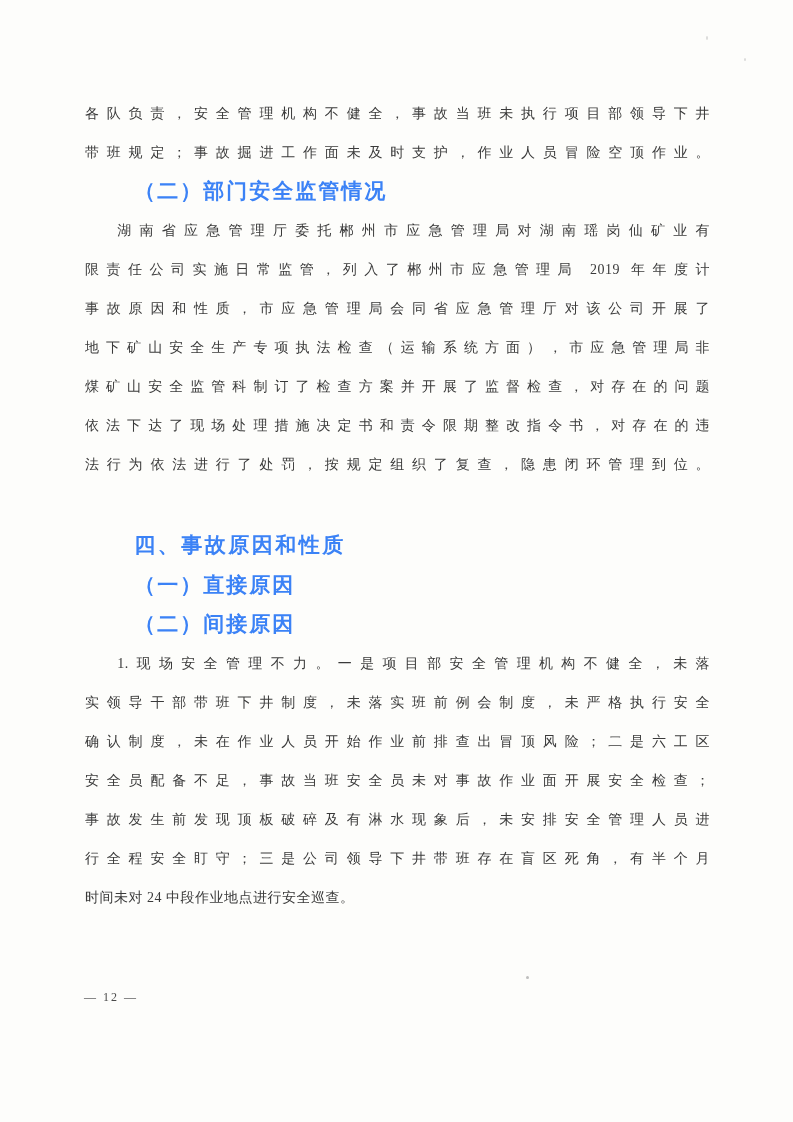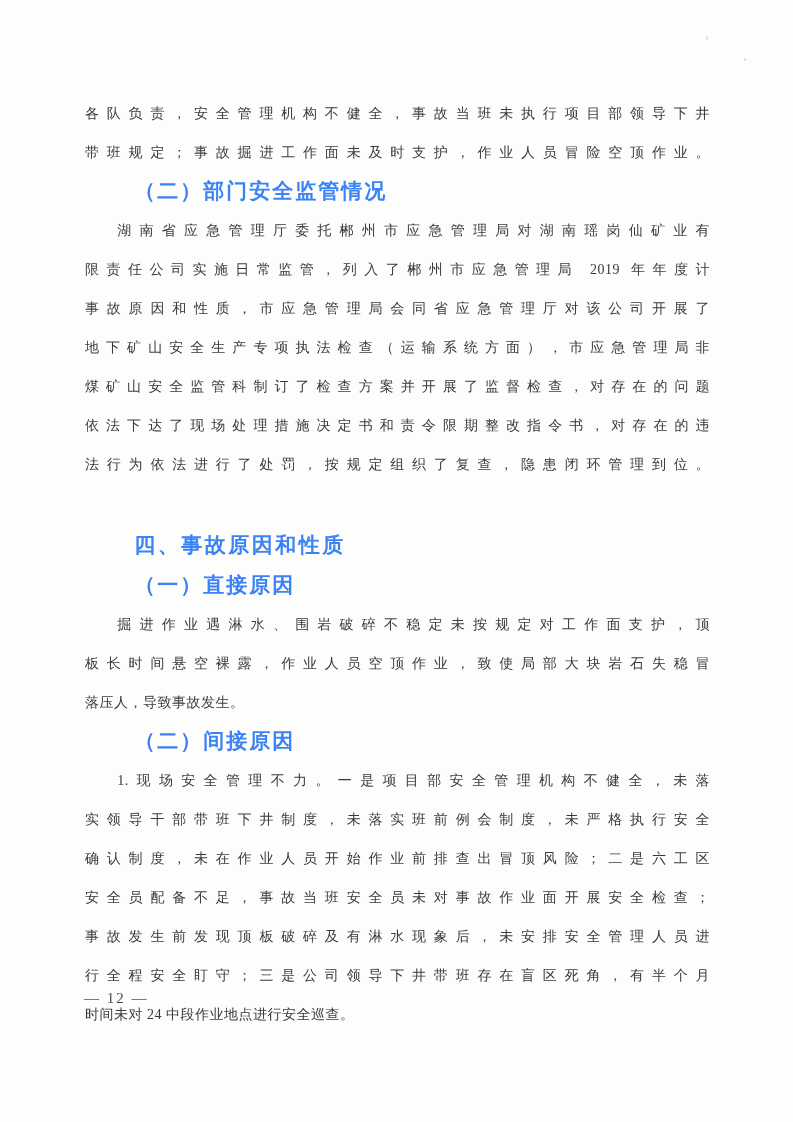--- a/index.html
+++ b/index.html
@@ -54,21 +54,21 @@
     letter-spacing: 2.5px;
     margin-top: 43px;
   }
   .heading2 .line {
     font-family: "Liberation Serif", serif;
   }
   .footer {
     position: absolute;
     left: 84px;
     top: 990px;
-    font-size: 15px;
+    font-size: 12px;
     letter-spacing: 2px;
     color: #4a4a4a;
     font-family: "Liberation Serif", serif;
   }
   .speck {
     position: absolute;
     background: #8a8a8a;
     border-radius: 50%;
     opacity: 0.55;
   }
@@ -96,25 +96,20 @@
         <div class="line fill">煤矿山安全监管科制订了检查方案并开展了监督检查，对存在的问题</div>
         <div class="line fill">依法下达了现场处理措施决定书和责令限期整改指令书，对存在的违</div>
         <div class="line fill">法行为依法进行了处罚，按规定组织了复查，隐患闭环管理到位。</div>
       </div>
       <div class="block heading1">
         <div class="line">四、事故原因和性质</div>
       </div>
       <div class="block heading2">
         <div class="line">（一）直接原因</div>
       </div>
-      <div class="block body">
-        <div class="line fill indent">掘进作业遇淋水、围岩破碎不稳定未按规定对工作面支护，顶</div>
-        <div class="line fill">板长时间悬空裸露，作业人员空顶作业，致使局部大块岩石失稳冒</div>
-        <div class="line">落压人，导致事故发生。</div>
-      </div>
       <div class="block heading2">
         <div class="line">（二）间接原因</div>
       </div>
       <div class="block body">
         <div class="line fill indent">1.现场安全管理不力。一是项目部安全管理机构不健全，未落</div>
         <div class="line fill">实领导干部带班下井制度，未落实班前例会制度，未严格执行安全</div>
         <div class="line fill">确认制度，未在作业人员开始作业前排查出冒顶风险；二是六工区</div>
         <div class="line fill">安全员配备不足，事故当班安全员未对事故作业面开展安全检查；</div>
         <div class="line fill">事故发生前发现顶板破碎及有淋水现象后，未安排安全管理人员进</div>
         <div class="line fill">行全程安全盯守；三是公司领导下井带班存在盲区死角，有半个月</div>

